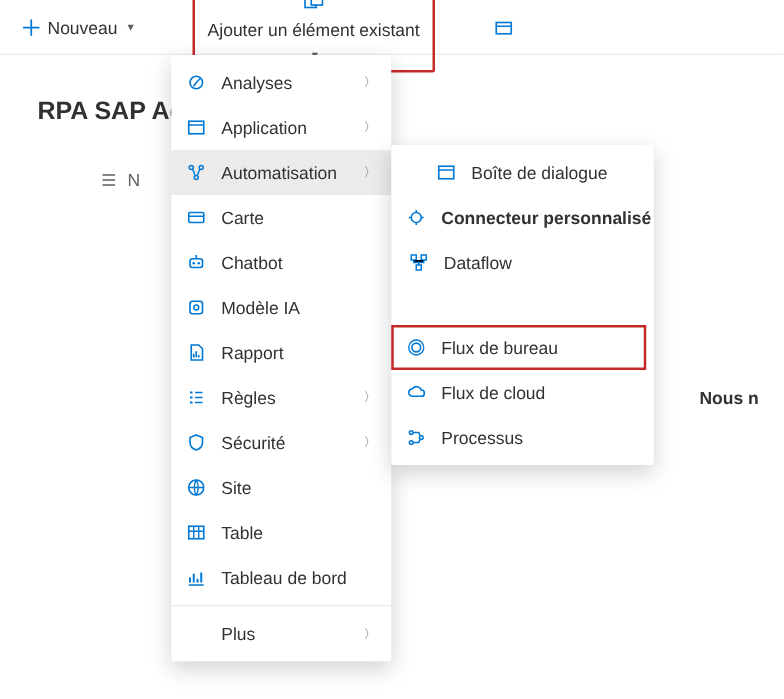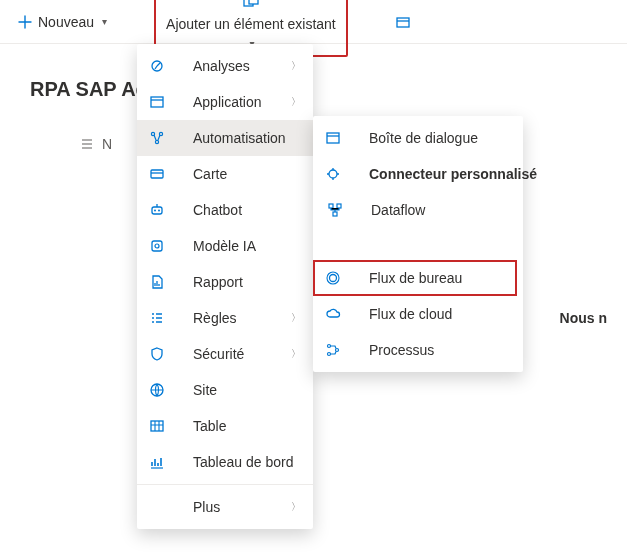--- a/index.html
+++ b/index.html
@@ -85,21 +85,21 @@
     box-shadow: 0 6px 18px rgba(0,0,0,0.18);
     border-radius: 2px;
     padding: 4px 0;
     min-width: 176px;
   }
   .menu.level1 { top: 44px; left: 137px; width: 176px; }
   .menu.level2 { top: 116px; left: 313px; width: 210px; }
   .menu-item {
     display: flex;
     align-items: center;
-    gap: 28px;
+    gap: 12px;
     padding: 0 12px;
     height: 36px;
     cursor: pointer;
     white-space: nowrap;
     position: relative;
   }
   .menu-item.selected { background: #edebe9; }
   .menu-item .icon-slot {
     width: 16px; height: 16px;
     display: flex; align-items: center; justify-content: center;
@@ -295,21 +295,21 @@
     </div>
     <div class="menu-sep"></div>
     <div class="menu-item more">
       <span class="icon-slot"></span>
       <span class="label">Plus</span>
       <span class="sub-chev">〉</span>
     </div>
   </div>
 
 <div class="menu level2" id="menu2">
-    <div class="menu-item" style="position: relative;">
+    <div class="menu-item" style="position: relative; margin-left: 24px;">
       <span class="icon-slot">
         <svg width="16" height="16" viewBox="0 0 16 16">
           <rect x="2" y="3" width="12" height="10" fill="none" stroke="#0078d4" stroke-width="1.3"></rect>
           <path d="M2 6h12" stroke="#0078d4" stroke-width="1.3"></path>
         </svg>
       </span>
       <span class="label">Boîte de dialogue</span>
     </div>
     <div class="menu-item" style="position: relative; font-weight: bold;">
       <span class="icon-slot">

